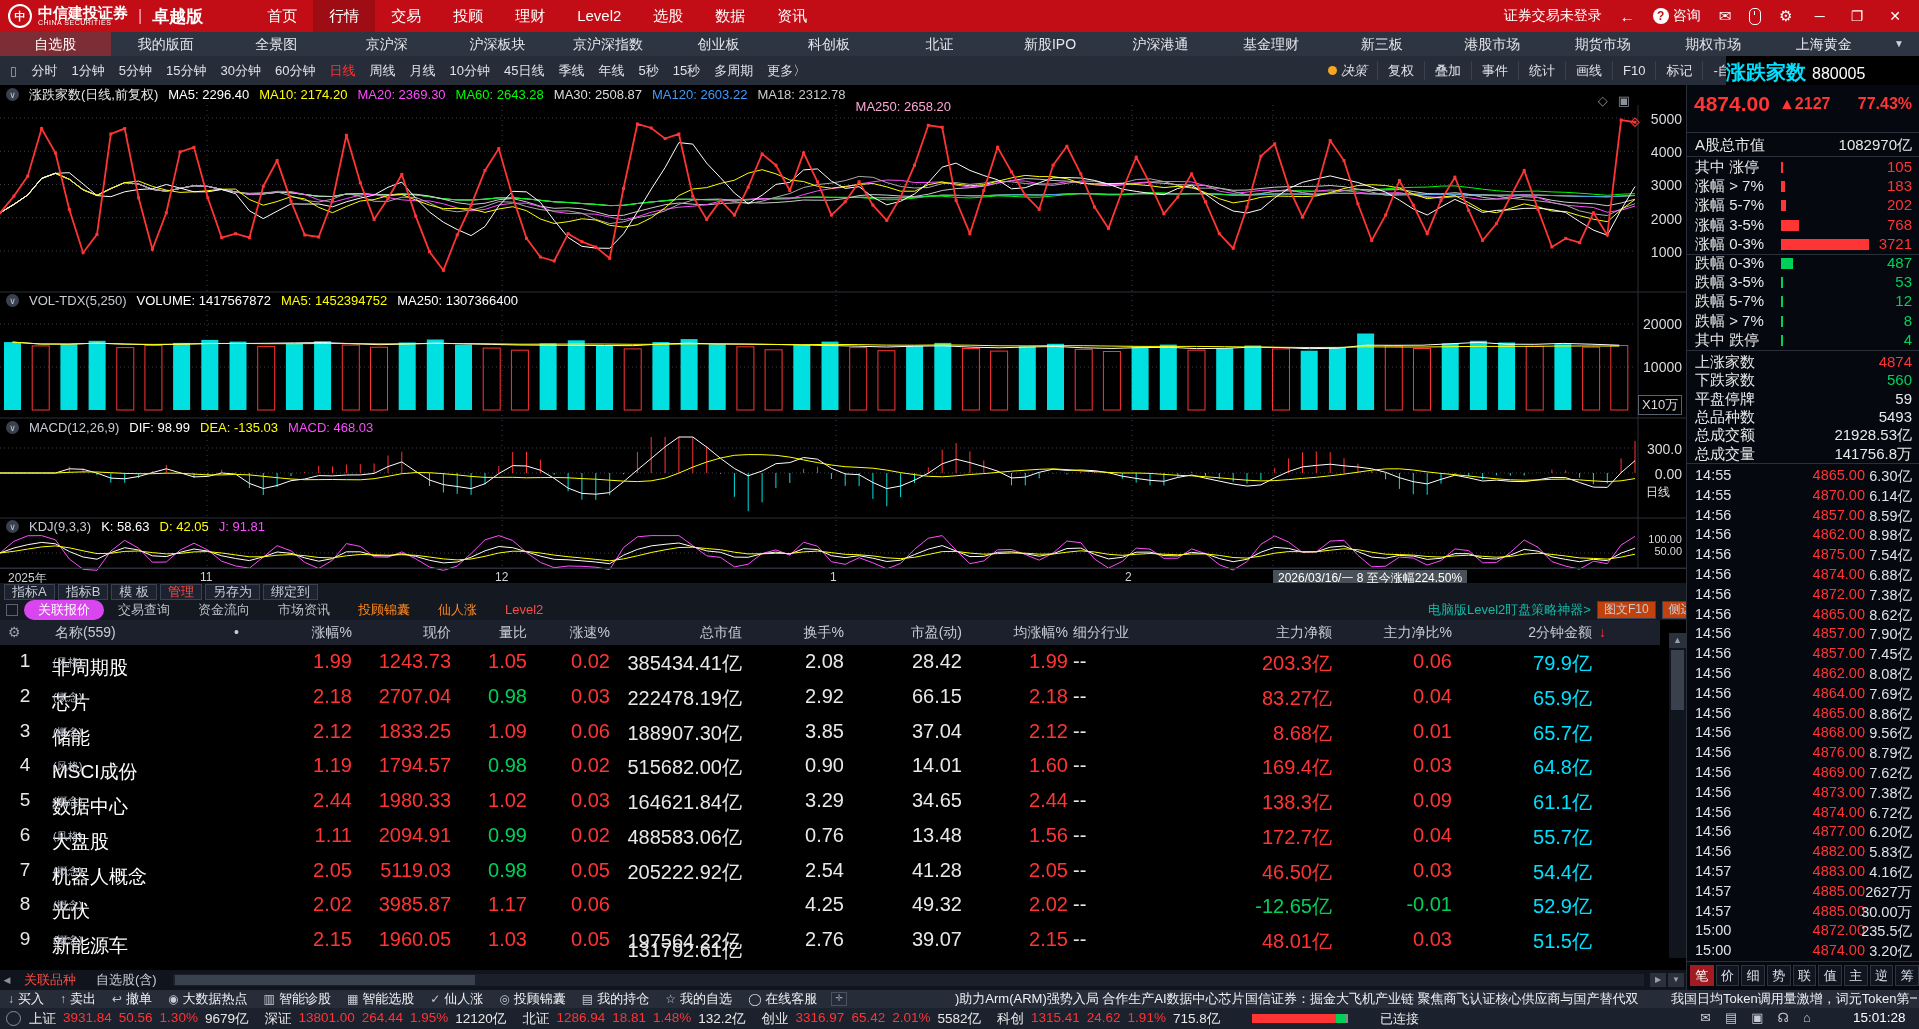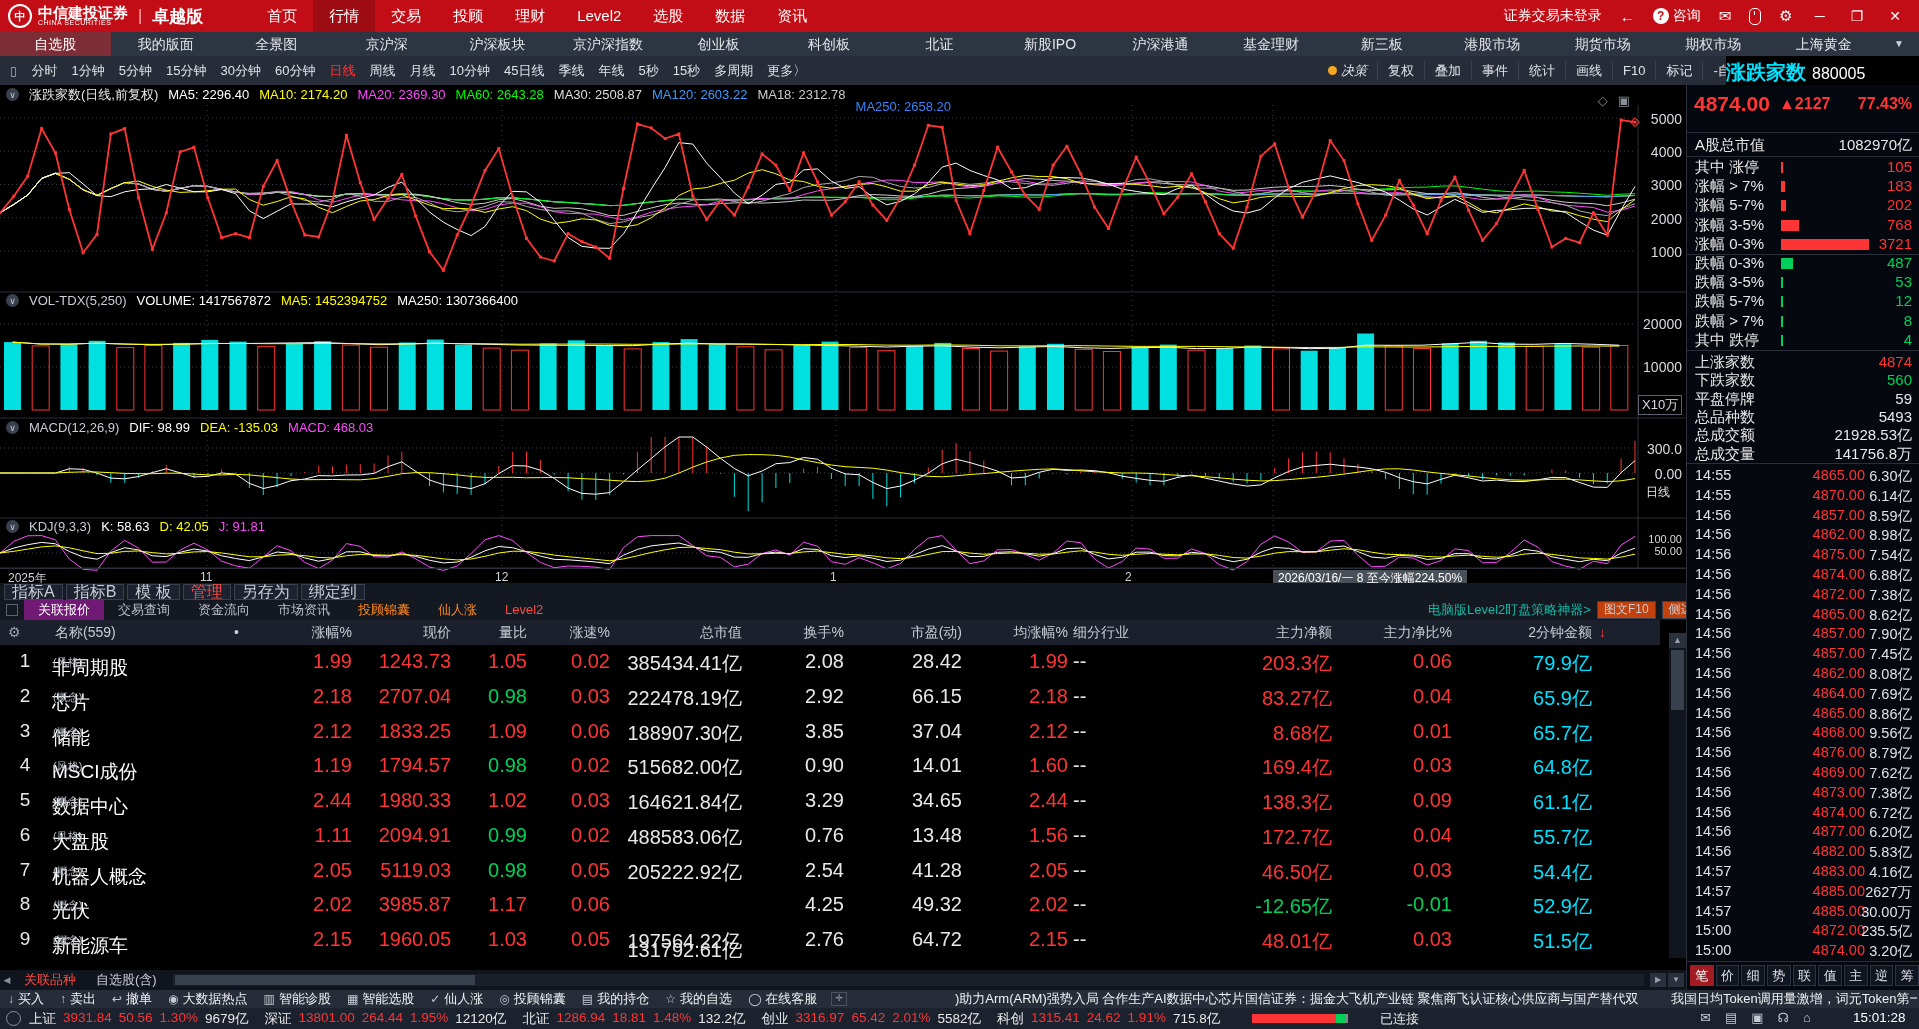--- a/index.html
+++ b/index.html
@@ -62,26 +62,26 @@
       font-size:12px;color:#cfd3da;}
   #xaxis span{position:absolute;top:1px;}
   #xhl{background:#4a5058;color:#fff;padding:0 5px;}
   #dayline-label{position:absolute;left:1646px;top:484px;font-size:12px;color:#e4e6ea;}
   #zoombtns{position:absolute;left:1638px;top:584px;display:flex;gap:4px;}
   #zoombtns div{width:19px;height:15px;border:1px solid #4a5160;color:#cfd3da;font-size:12px;line-height:13px;
       text-align:center;background:#1a1f2a;}
 
   
   #indtabs{left:0;top:583px;width:1686px;height:17px;background:#141821;display:flex;gap:3px;align-items:center;padding-left:4px;}
-  .ind-tab{border:1px solid #3a4150;background:#1d2230;color:#c8ccd4;font-size:16px;padding:0 7px;height:14px;line-height:13px;}
+  .ind-tab{border:1px solid #3a4150;background:#1d2230;color:#c8ccd4;font-size:13px;padding:0 7px;height:14px;line-height:13px;}
   .ind-tab.red{color:#ff4b43;}
   #functabs{left:0;top:600px;width:1686px;height:20px;background:#141821;display:flex;align-items:center;font-size:13px;}
   #functabs .chk{width:10px;height:10px;border:1px solid #5a6170;margin:0 6px;}
   .fn-tab{padding:0 14px;height:20px;line-height:20px;color:#b9bec8;cursor:pointer;}
-  .fn-tab.active{background:#701a75;color:#fff;}
+  .fn-tab.active{background:#d946ef;color:#fff;border-radius:10px;}
   .fn-tab.orange{color:#ff8a1e;}
   .fn-tab.red{color:#ff4b43;}
   #fnright{position:absolute;left:1428px;top:601px;display:flex;gap:6px;align-items:center;font-size:13px;}
   #promo{color:#14b8a6;cursor:pointer;}
   .fn-btn{border:1px solid #3a4150;background:#c2410c;color:#c8ccd4;padding:0 6px;height:16px;line-height:15px;font-size:12px;}
 
   
   #thead{left:0;top:620px;width:1660px;height:25px;background:#1b202c;font-size:14px;color:#c8ccd4;}
   #thead span{position:absolute;top:4px;}
   #tbody{left:0;top:645px;width:1660px;height:313px;}
@@ -596,21 +596,21 @@
     <div class="label-row" id="ma-row" style="top:1px">
         <span class="chev">∨</span>
         <span style="color: rgb(232, 232, 232);">涨跌家数(日线,前复权)</span>
         <span style="color: rgb(255, 255, 255);">MA5: 2296.40</span>
         <span style="color: rgb(255, 255, 0);">MA10: 2174.20</span>
         <span style="color: rgb(255, 75, 255);">MA20: 2369.30</span>
         <span style="color: rgb(0, 255, 0);">MA60: 2643.28</span>
         <span style="color: rgb(221, 221, 221);">MA30: 2508.87</span>
         <span style="color: rgb(61, 155, 255);">MA120: 2603.22</span>
         <span style="color: rgb(204, 204, 204);">MA18: 2312.78</span>
-        <span style="color: #3b82f6; margin-top: 24px;">MA250: 2658.20</span>
+        <span style="color: #f9a8d4; margin-top: 24px;">MA250: 2658.20</span>
       </div>
     <div class="label-row" id="vol-row" style="top:207px">
         <span class="chev">∨</span>
         <span style="color: rgb(200, 204, 212);">VOL-TDX(5,250)</span>
         <span style="color: rgb(255, 255, 255);">VOLUME: 1417567872</span>
         <span style="color: rgb(255, 255, 0);">MA5: 1452394752</span>
         <span style="color: rgb(255, 255, 255);">MA250: 1307366400</span>
       </div>
     <div class="label-row" id="macd-row" style="top:334px">
         <span class="chev">∨</span>
@@ -859,21 +859,21 @@
         <span class="cell-name">
           <span>新能源车</span>
           <span class="cell-tag">(概念)</span>
         </span>
         <span class="red" style="right: 1308px;">2.15</span>
         <span class="red" style="right: 1209px;">1960.05</span>
         <span class="red" style="right: 1133px;">1.03</span>
         <span class="red" style="right: 1050px;">0.05</span>
         <span class="white" style="right: 918px;">197564.22亿</span>
         <span class="white" style="right: 816px;">2.76</span>
-        <span class="white" style="right: 698px;">64.72</span>
+        <span class="white" style="right: 698px;">39.07</span>
         <span class="red" style="right: 592px;">2.15</span>
         <span class="white" style="left: 1073px;">--</span>
         <span class="red" style="right: 328px;">48.01亿</span>
         <span class="red" style="right: 208px;">0.03</span>
         <span class="cyan" style="right: 68px;">51.5亿</span>
       </div>
     </div>
   <div id="vscroll" class="abs">
     <div class="arr">▲</div>
     <div class="thumb"></div>

